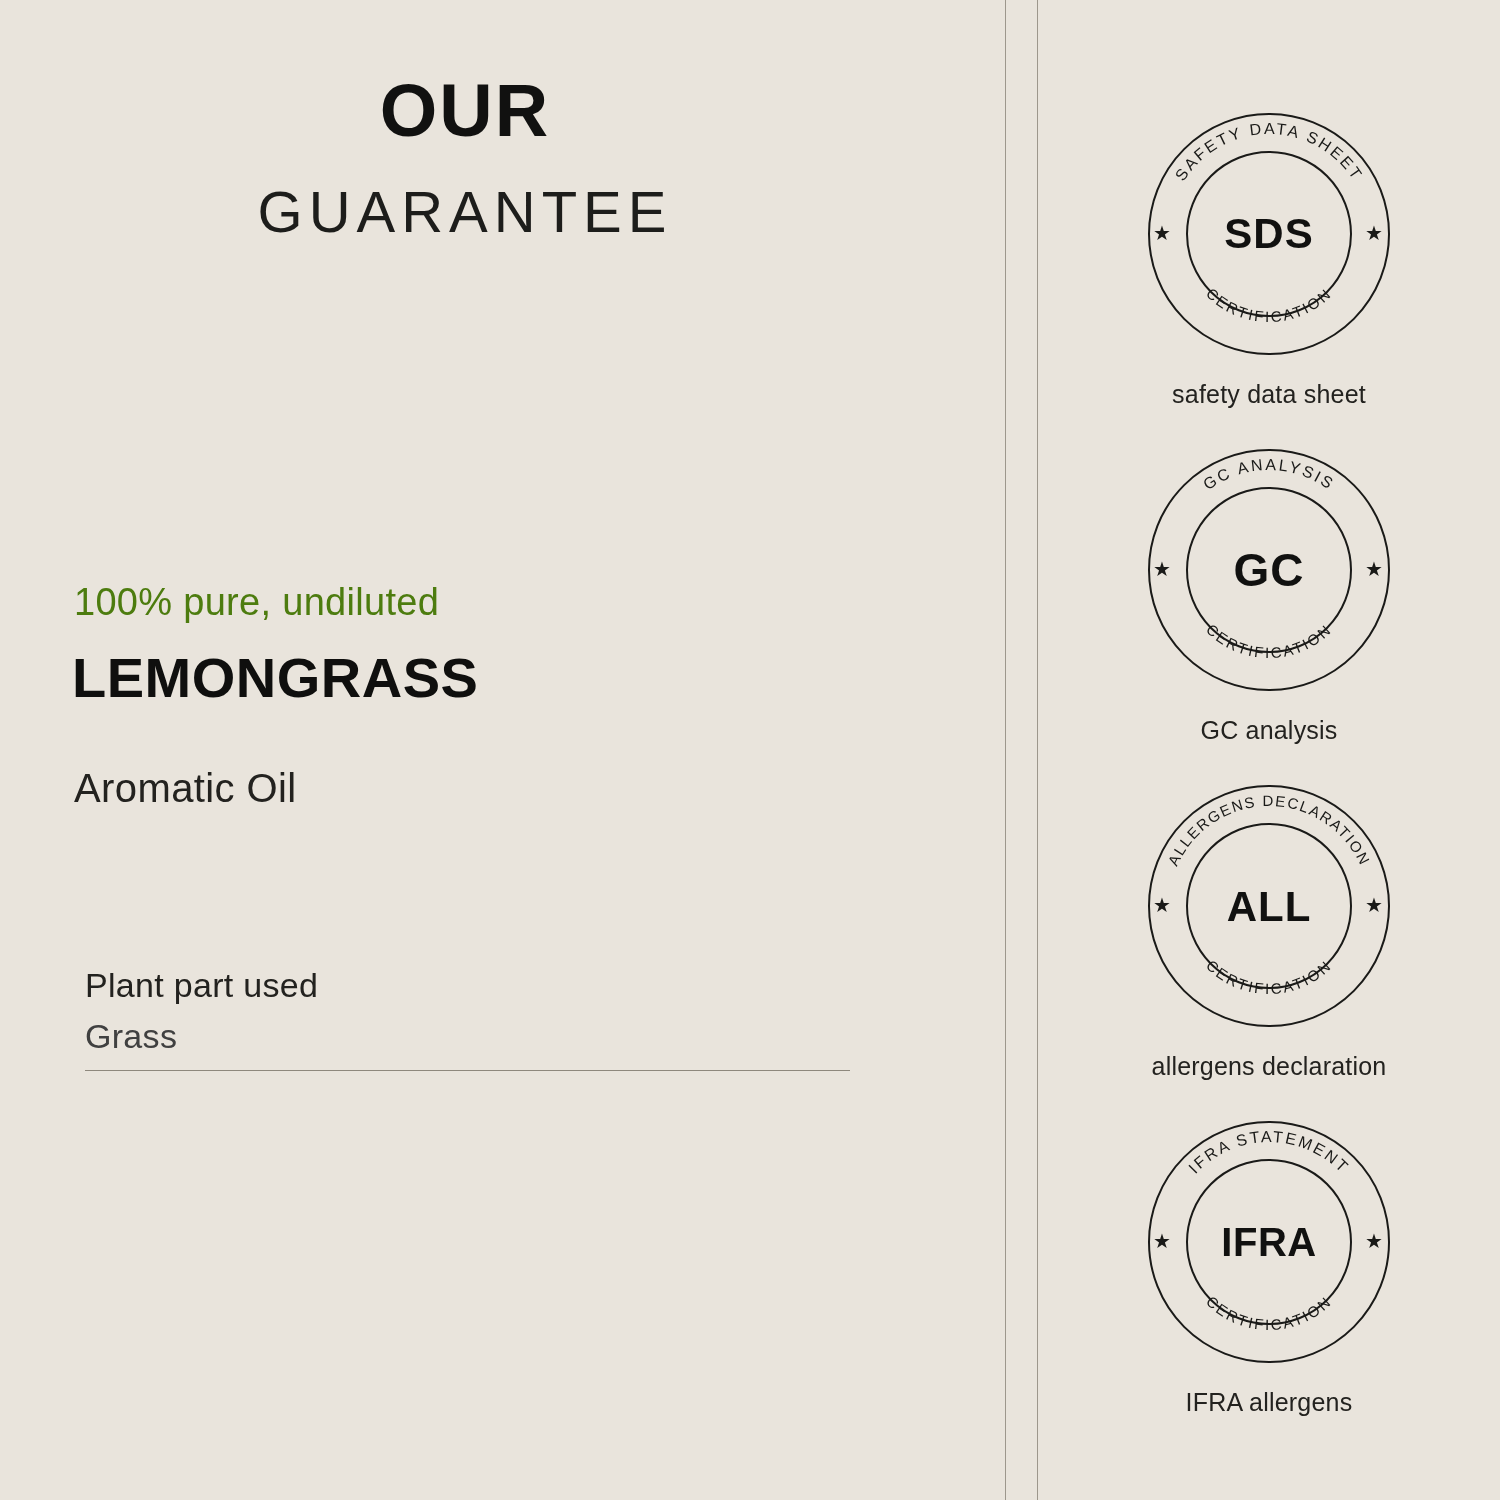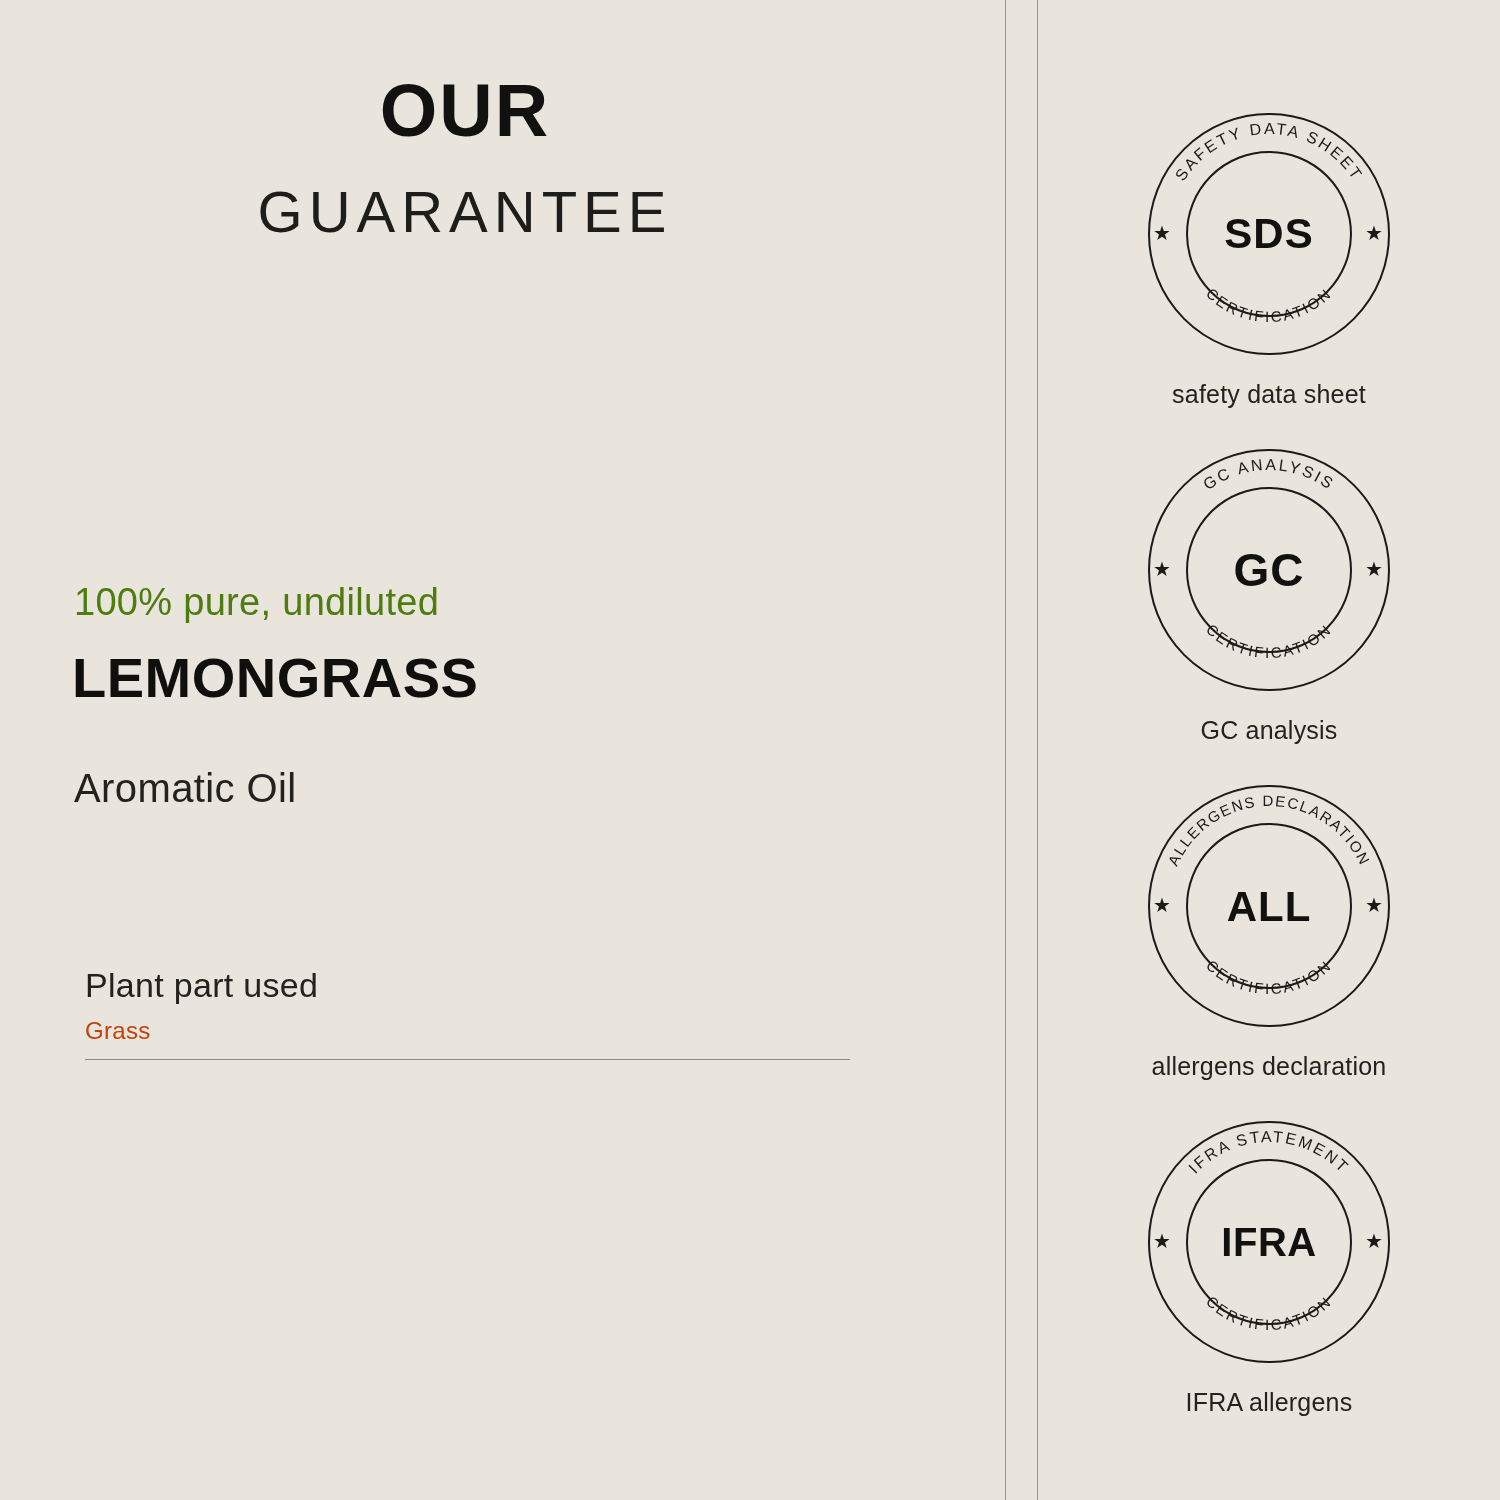--- a/index.html
+++ b/index.html
@@ -99,24 +99,24 @@
   .spec-1 { top: 966px; }
   .spec-2 { top: 1139px; }
   .spec-label {
     font-size: 34px;
     font-weight: 300;
     letter-spacing: 0.3px;
     color: #23221f;
   }
   .spec-value {
     margin-top: 12px;
-    font-size: 24px;
+    font-size: 34px;
     font-weight: 400;
     letter-spacing: 0.3px;
-    color: #c2410c;
+    color: #404040;
   }
   .spec-line {
     margin-top: 14px;
     height: 1px;
     background: #8e887d;
     width: 765px;
   }
 
   
   .right {

